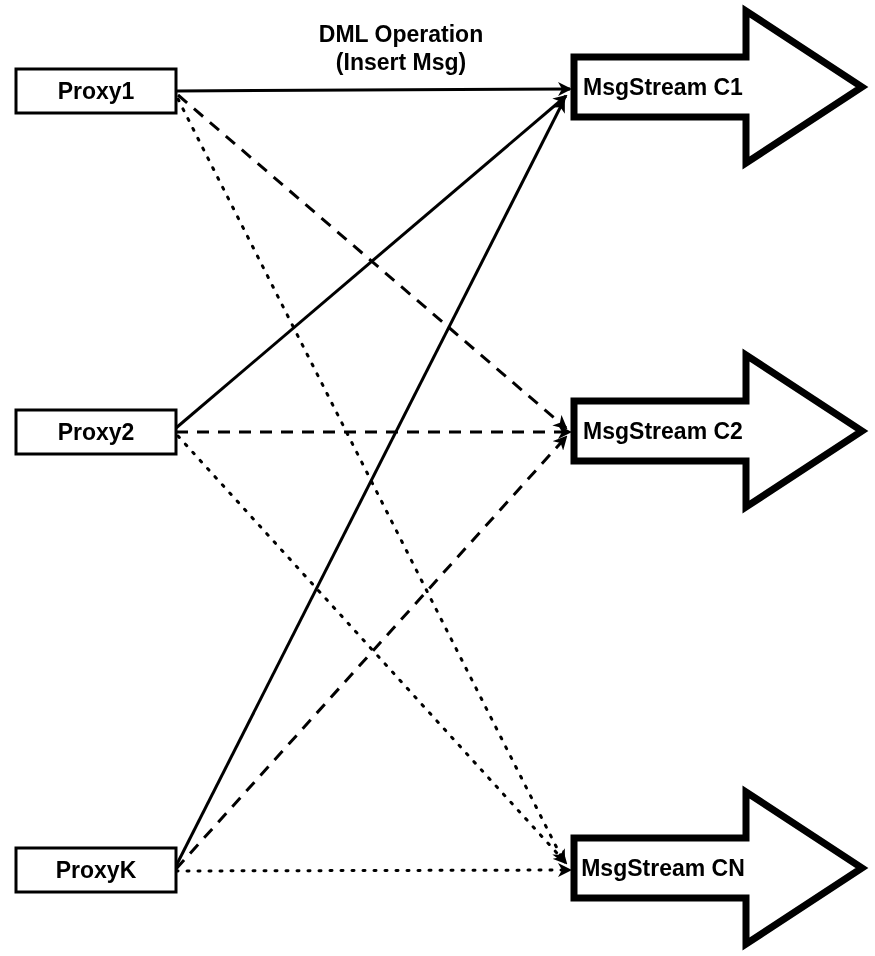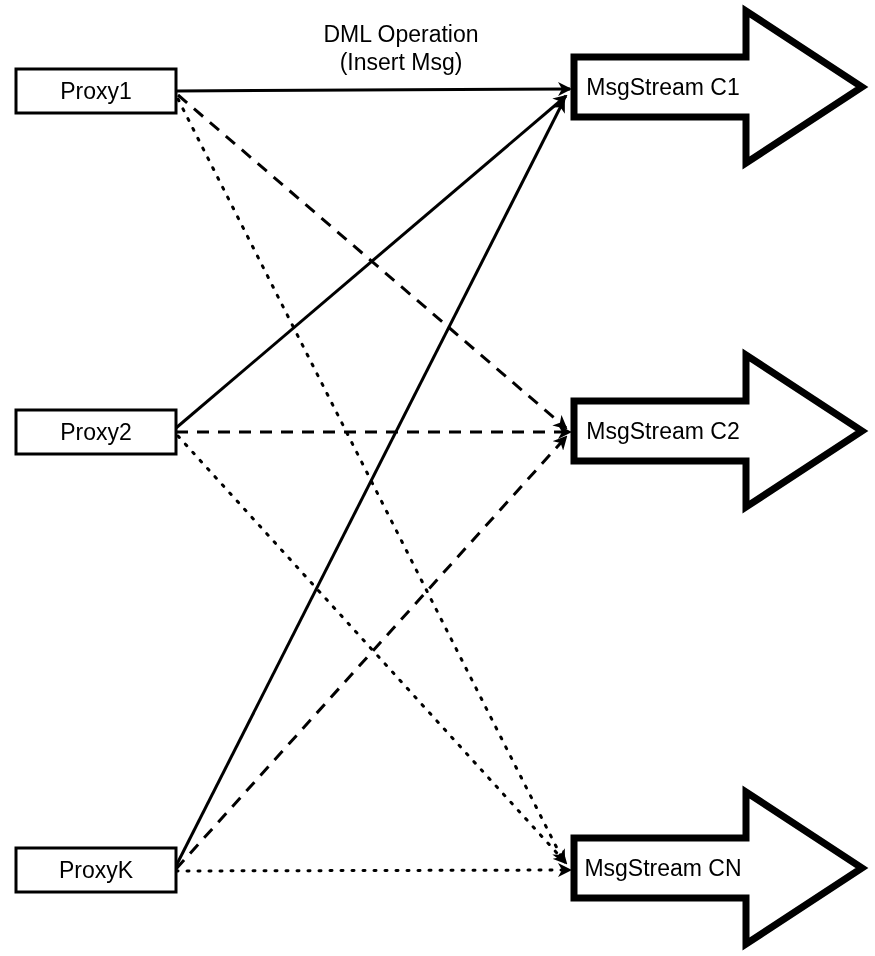--- a/index.html
+++ b/index.html
@@ -7,20 +7,21 @@
     padding: 0;
     background: #ffffff;
   }
   #canvas {
     position: relative;
     width: 875px;
     height: 956px;
     background: #ffffff;
     font-family: "Liberation Sans", sans-serif;
     overflow: hidden;
+    font-weight: bold;
   }
   #diagram-svg {
     position: absolute;
     top: 0;
     left: 0;
     width: 875px;
     height: 956px;
   }
   .node-label {
     font-family: "Liberation Sans", sans-serif;

